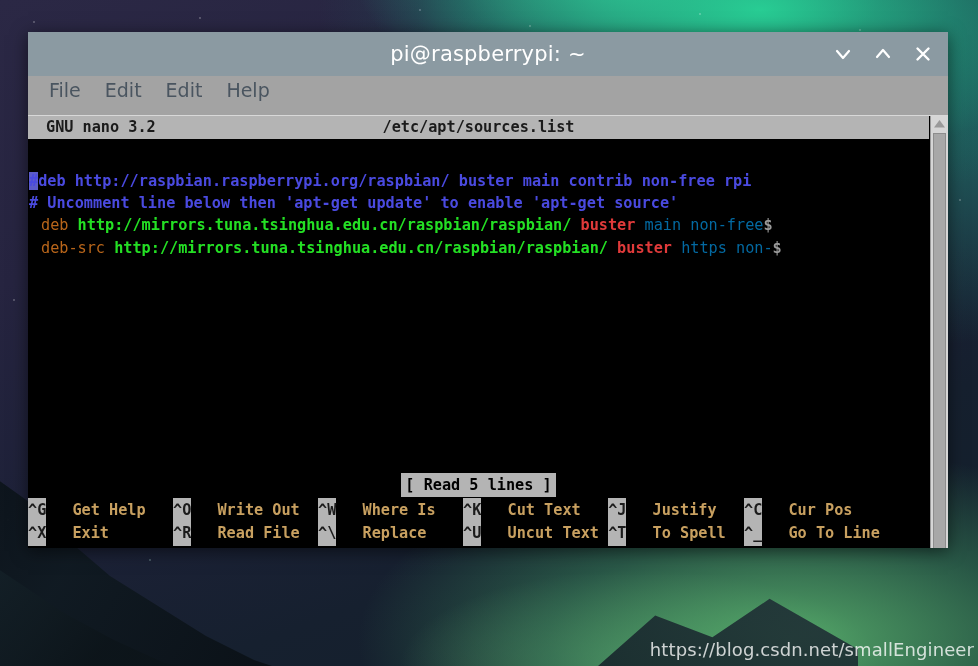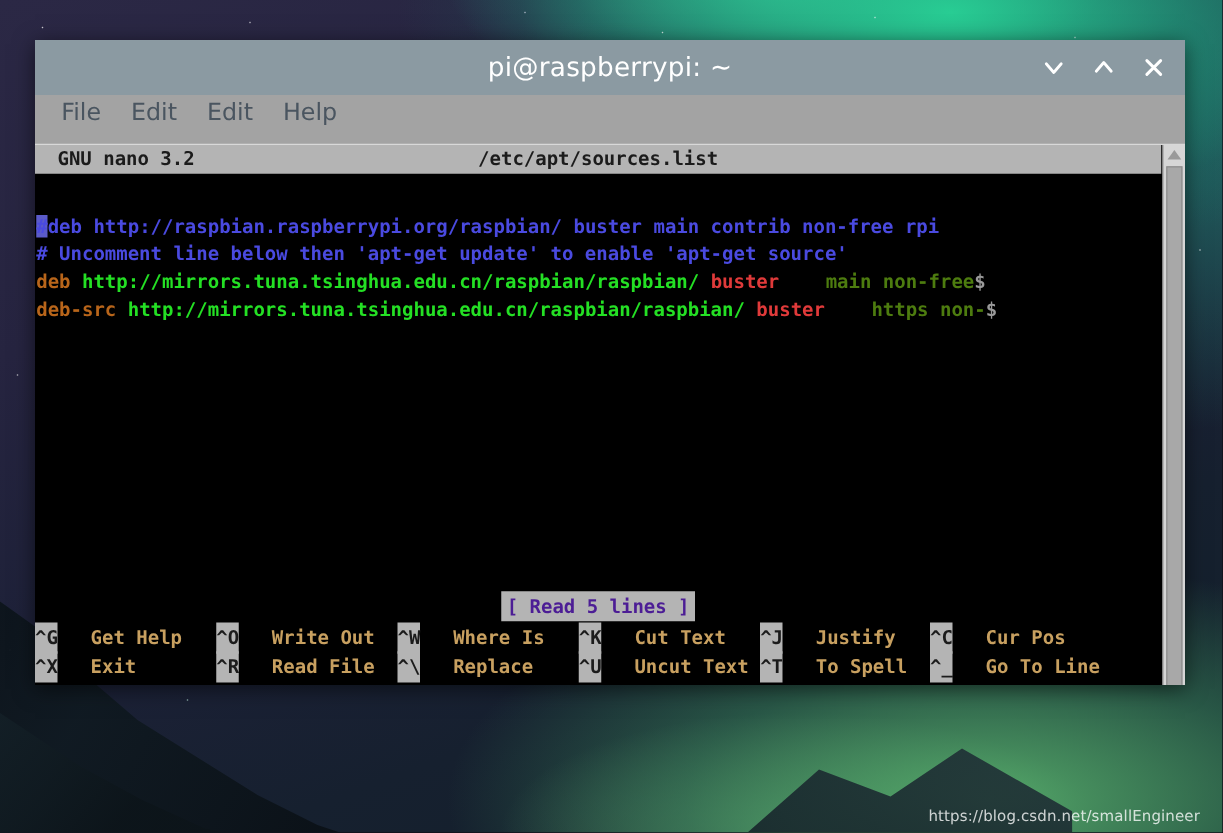--- a/index.html
+++ b/index.html
@@ -80,24 +80,24 @@
     width: 260px;
     height: 120px;
     background: linear-gradient(200deg, #22303a 0%, #141f28 100%);
     clip-path: polygon(0% 100%, 22% 58%, 44% 76%, 66% 44%, 100% 86%, 100% 100%);
     opacity: 0.85;
   }
 
   
   #watermark {
     position: absolute;
-    right: 18px;
+    right: 4px;
     bottom: 6px;
     font-family: "DejaVu Sans", sans-serif;
-    font-size: 12px;
+    font-size: 18px;
     color: rgba(255,255,255,0.78);
     letter-spacing: 0.1px;
     white-space: nowrap;
     text-align: center;
   }
 
   
   #window {
     position: absolute;
     left: 28px;
@@ -212,37 +212,37 @@
   }
   .line {
     white-space: pre;
     height: 22.2px;
     padding-left: 1px;
     overflow: hidden;
   }
   
   .c-comment { color: #4a4ae0; font-weight: bold; }
   .c-cursor  { color: #4a4ae0; background: #5b5bc9; font-weight: bold; }
-  .c-deb     { color: #b8651a; font-weight: bold; }
+  .c-deb     { color: #b8651a; font-weight: normal; margin-left: 12px; }
   .c-url     { color: #24e024; font-weight: bold; }
   .c-dist    { color: #e03a3a; font-weight: bold; margin-top: 40px; }
-  .c-comp    { color: #4d7c0f; font-weight: bold; margin-left: 28px; }
+  .c-comp    { color: #0369a1; font-weight: normal; }
   .c-cont    { color: #9a9a9a; font-weight: bold; }
 
   #status-row {
     height: 24px;
     display: flex;
     align-items: center;
     justify-content: center;
     flex: none;
     margin-bottom: 2px;
   }
   #status-badge {
     background: #b4b4b4;
-    color: #4c1d95;
+    color: #000000;
     font-family: "DejaVu Sans Mono", monospace;
     font-size: 15.2px;
     font-weight: bold;
     padding: 1px 4px;
     white-space: pre;
   }
 
   #shortcut-bar {
     flex: none;
     padding-bottom: 3px;

